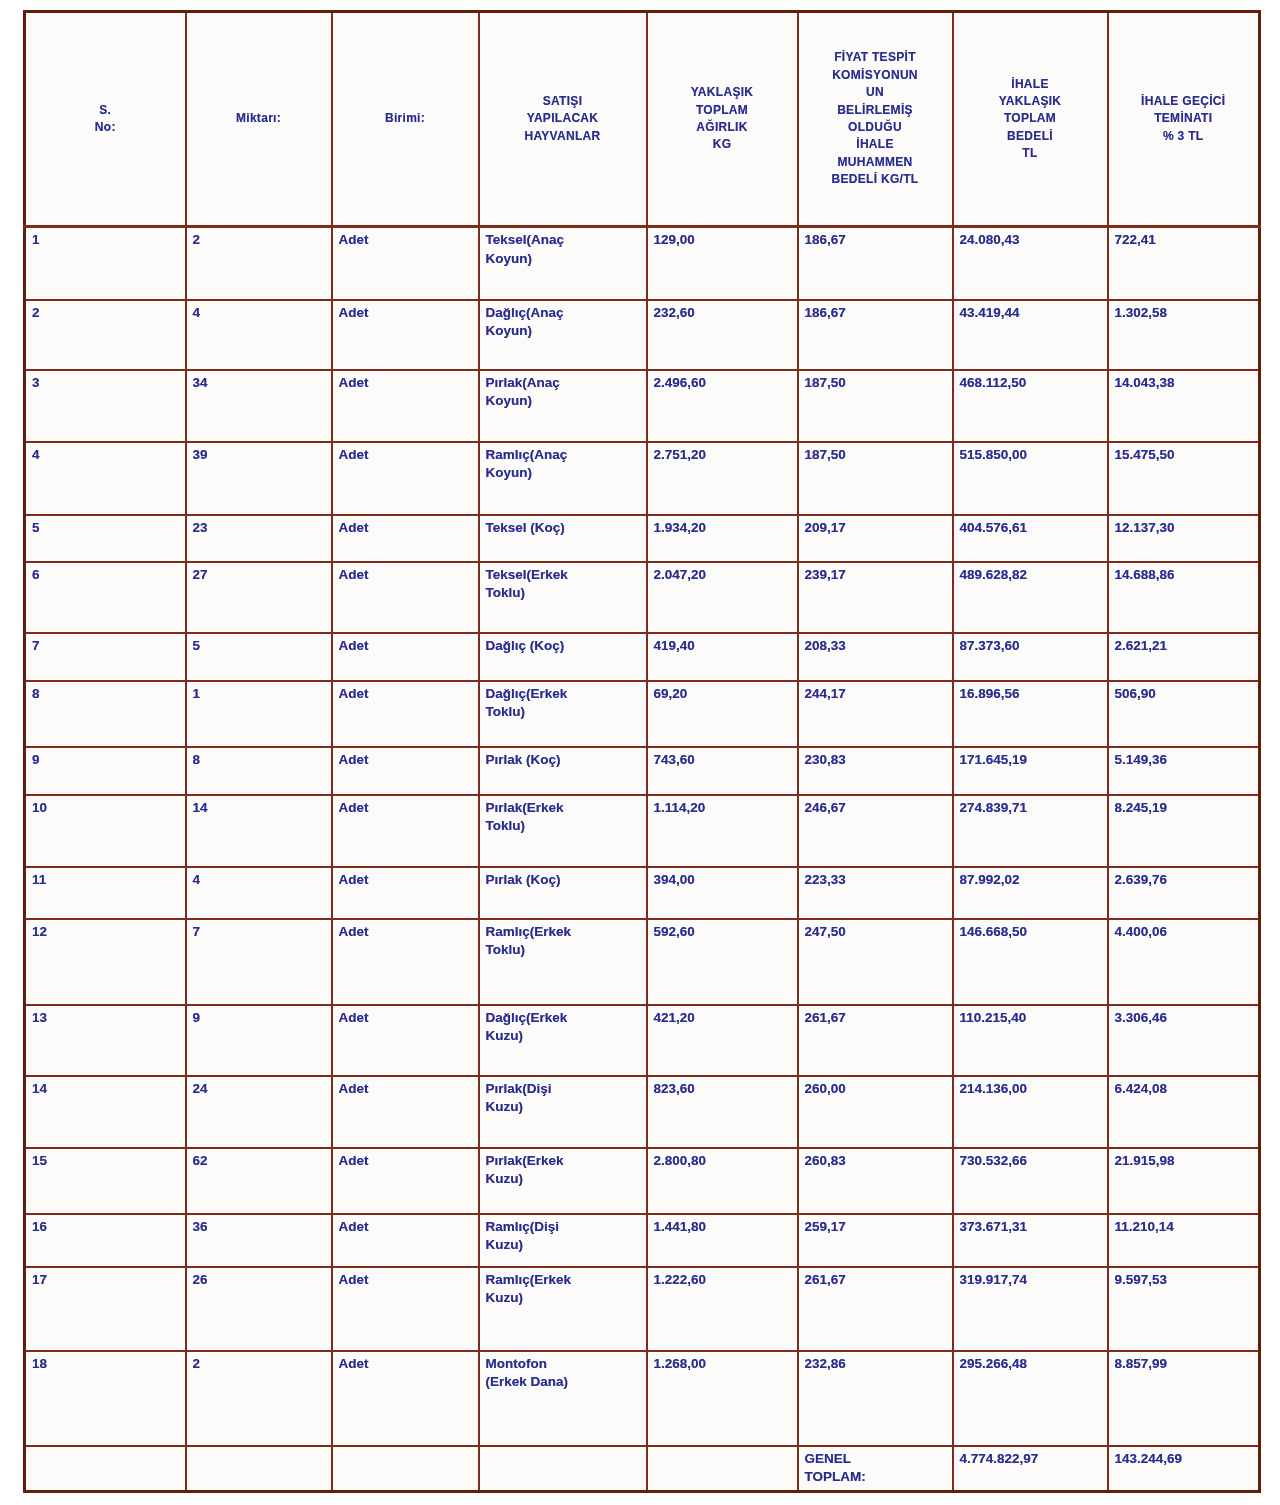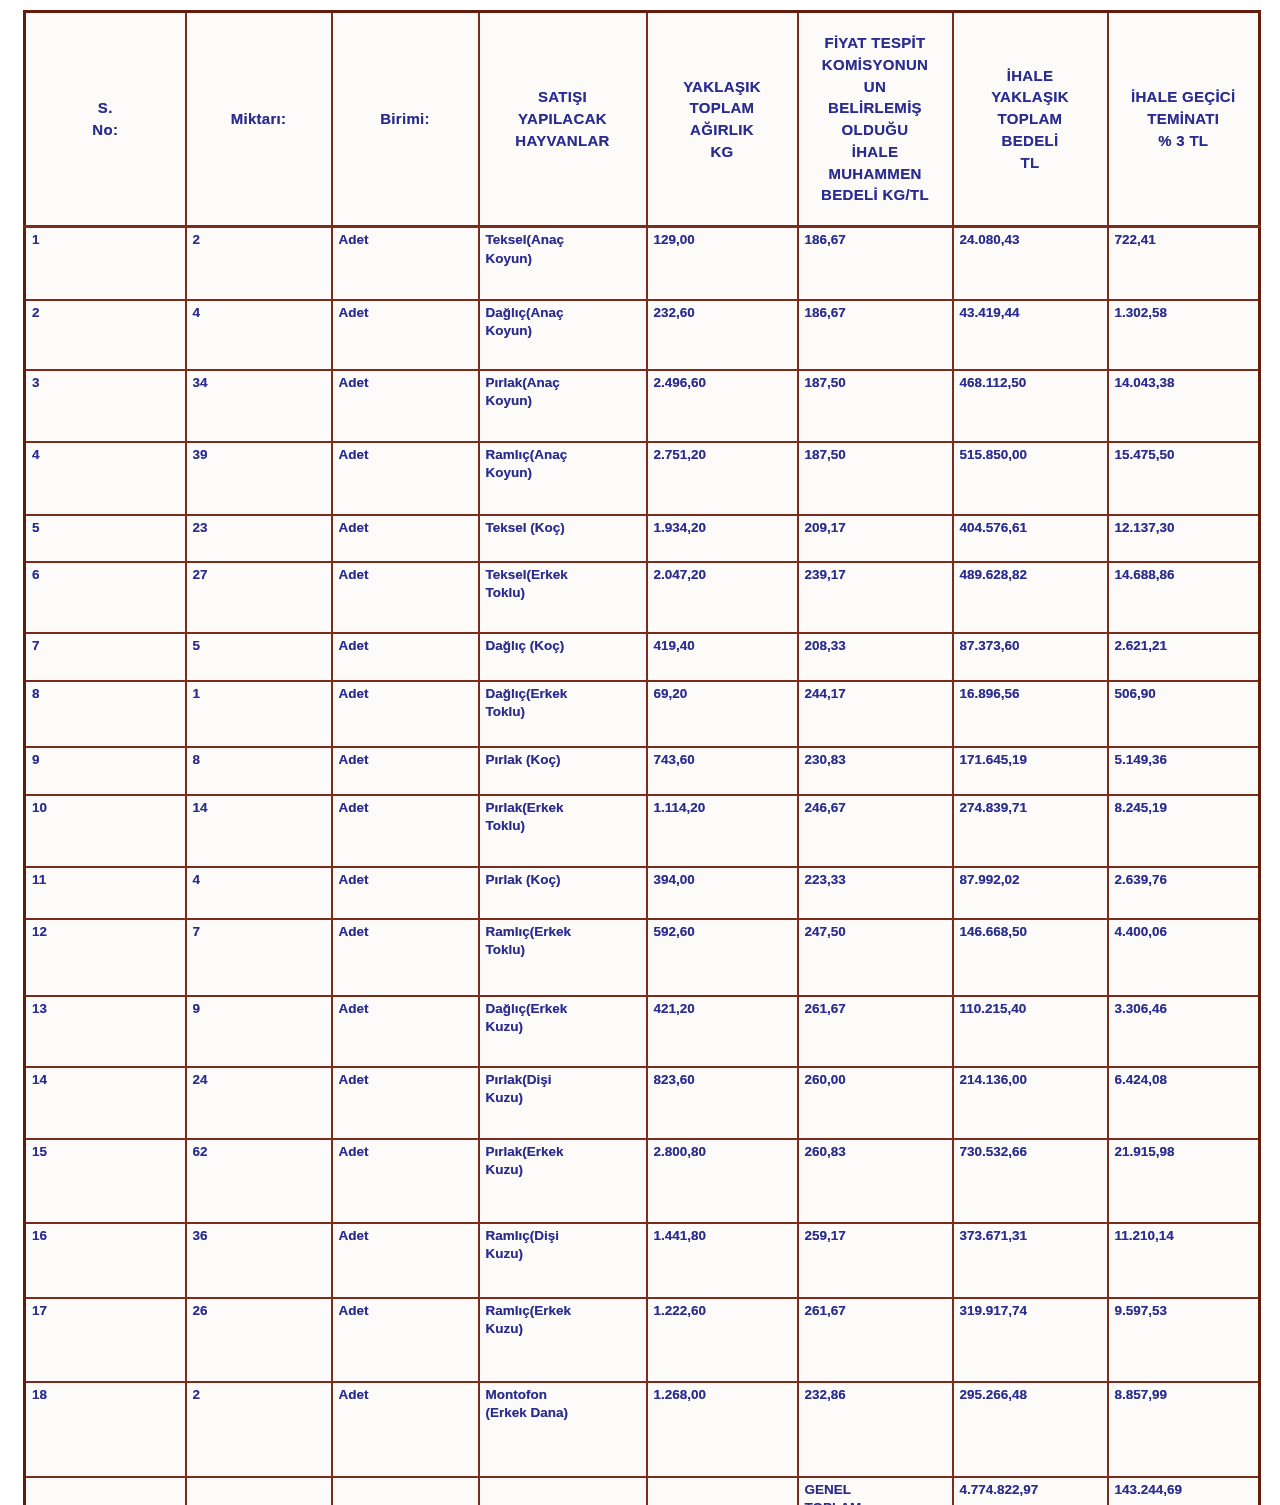--- a/index.html
+++ b/index.html
@@ -26,21 +26,21 @@
     border: 3px solid #641d0c;
     background: #fcfbfa;
   }
   th, td {
     border: 2px solid #7d2b1a;
     color: #2a2d8f;
     font-weight: bold;
     overflow: hidden;
   }
   thead th {
-    font-size: 15px;
+    font-size: 12px;
     line-height: 1.45;
     letter-spacing: 0.3px;
     text-align: center;
     vertical-align: middle;
     white-space: pre-line;
     border-bottom-width: 3px;
     text-shadow: 0 0 0.5px rgba(42, 45, 143, 0.55);
     margin-left: 21px;
   }
   thead tr { height: 215px; }
@@ -57,25 +57,25 @@
   tbody tr:nth-child(2)  { height: 70px; }
   tbody tr:nth-child(3)  { height: 72px; }
   tbody tr:nth-child(4)  { height: 73px; }
   tbody tr:nth-child(5)  { height: 47px; }
   tbody tr:nth-child(6)  { height: 71px; }
   tbody tr:nth-child(7)  { height: 48px; }
   tbody tr:nth-child(8)  { height: 66px; }
   tbody tr:nth-child(9)  { height: 48px; }
   tbody tr:nth-child(10) { height: 72px; margin-top: 40px; }
   tbody tr:nth-child(11) { height: 52px; }
-  tbody tr:nth-child(12) { height: 77px; padding-left: 12px; }
+  tbody tr:nth-child(12) { height: 86px; padding-left: 12px; }
   tbody tr:nth-child(13) { height: 71px; }
   tbody tr:nth-child(14) { height: 72px; }
-  tbody tr:nth-child(15) { height: 84px; }
-  tbody tr:nth-child(16) { height: 75px; }
+  tbody tr:nth-child(15) { height: 66px; }
+  tbody tr:nth-child(16) { height: 53px; }
   tbody tr:nth-child(17) { height: 84px; }
   tbody tr:nth-child(18) { height: 95px; }
   tfoot tr { height: 44px; }
   
   col.c1 { width: 161px; }
   col.c2 { width: 146px; }
   col.c3 { width: 147px; }
   col.c4 { width: 168px; }
   col.c5 { width: 151px; }
   col.c6 { width: 155px; }

